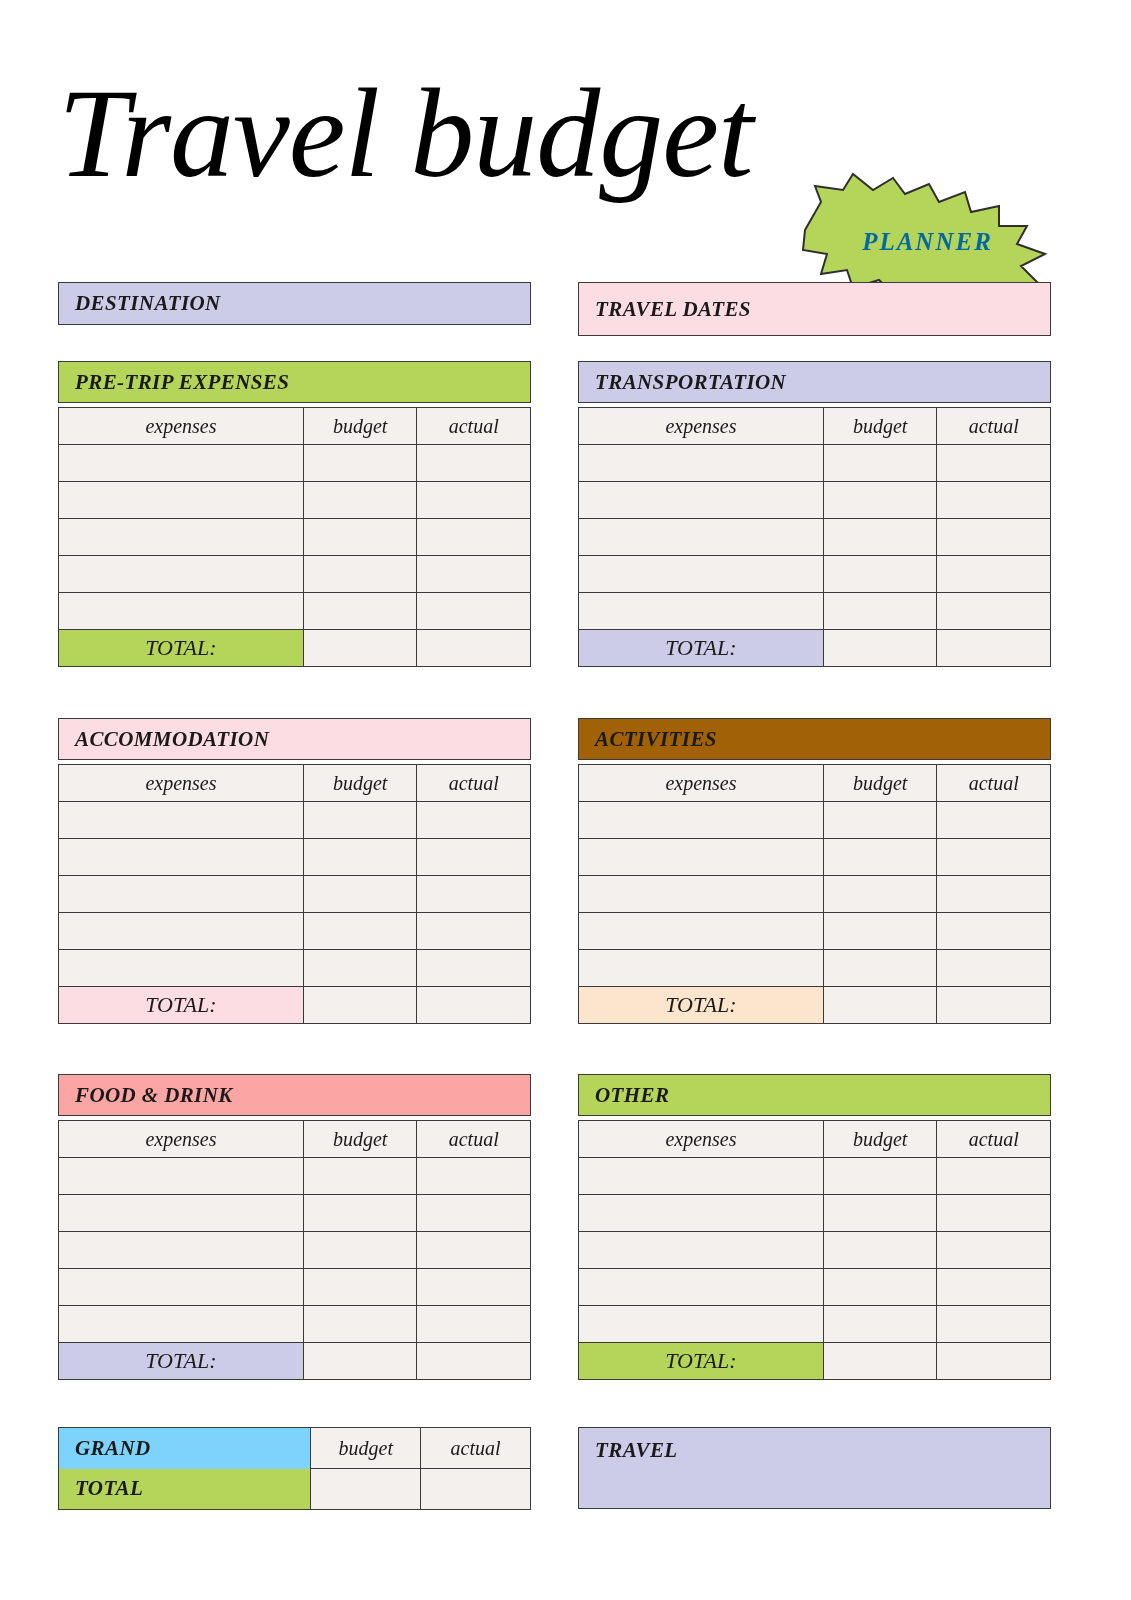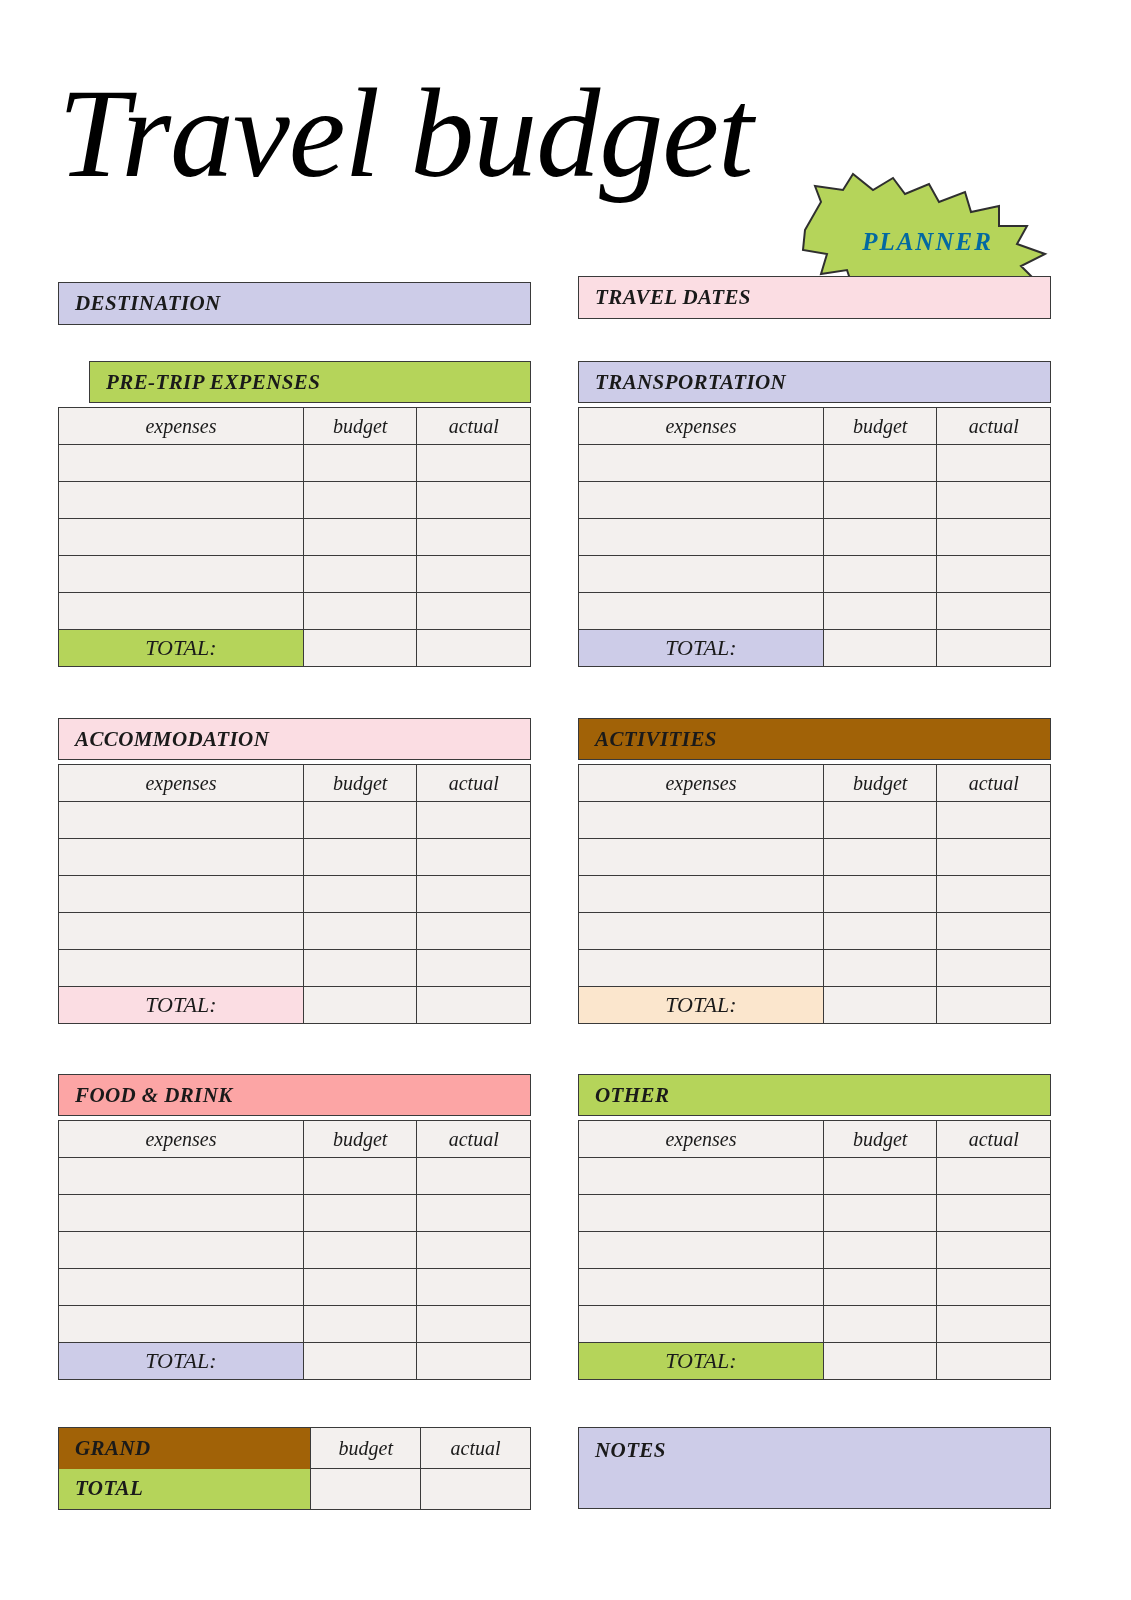--- a/index.html
+++ b/index.html
@@ -171,26 +171,26 @@
     <svg width="265" height="130" viewBox="0 0 265 130" aria-hidden="true">
       <polygon points="10,62 26,34 20,18 48,22 58,6 78,22 98,10 110,26 134,16 144,34 170,24 176,44 204,38 204,58 232,58 222,76 250,86 226,98 244,116 214,116 216,130 188,120 176,130 156,120 136,128 120,116 98,126 84,112 58,120 52,102 26,106 32,86 8,82" fill="#b5d45a" stroke="#2f2f2f" stroke-width="2" stroke-linejoin="miter"></polygon>
     </svg>
     <div class="badge-label">PLANNER</div>
   </div>
 </div>
 
 <div class="field-bar" style="left:58px; top:282px; width:473px; height:43px; background:#cdcce8;">
   <span>DESTINATION</span>
 </div>
-<div class="field-bar" style="left:578px; top:276px; width:473px; height:43px; background:#fbdde3;">
+<div class="field-bar" style="left:578px; top:282px; width:473px; height:54px; background:#fbdde3;">
   <span>TRAVEL DATES</span>
 </div>
 
 <div class="block" style="left:58px; top:361px; width:473px;">
-  <div class="block-header" style="background:#b5d45a;margin-left:31px;">
+  <div class="block-header" style="background:#b5d45a;">
     <span>PRE-TRIP EXPENSES</span>
   </div>
   <table class="grid">
     <tbody>
         <tr>
       <td class="col-head c1">expenses</td>
       <td class="col-head c2">budget</td>
       <td class="col-head c3">actual</td>
     </tr>
     <tr>
@@ -449,28 +449,28 @@
       <td class="c3"></td>
     </tr>
   </tbody>
     </table>
 </div>
 
 <div class="grand" style="left:58px; top:1427px; width:473px;">
   <table class="grand-tbl">
     <tbody>
         <tr>
-      <td class="gt-label c1" style="background:#a16207; border-bottom:none;">GRAND</td>
+      <td class="gt-label c1" style="background:#7dd3fc; border-bottom:none;">GRAND</td>
       <td class="c2">budget</td>
       <td class="c3">actual</td>
     </tr>
     <tr>
       <td class="gt-label c1" style="background:#b5d45a; border-top:none;">TOTAL</td>
       <td class="c2"></td>
       <td class="c3"></td>
     </tr>
   </tbody>
     </table>
 </div>
 
 <div class="notes" style="left:578px; top:1427px; width:473px; height:82px; background:#cdcce8;">
-  <span>NOTES</span>
+  <span>TRAVEL</span>
 </div>
 
 </body></html>

